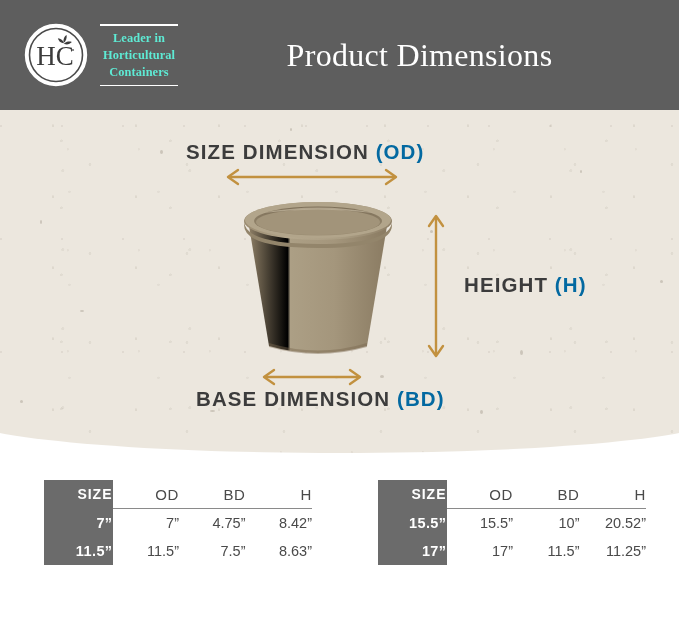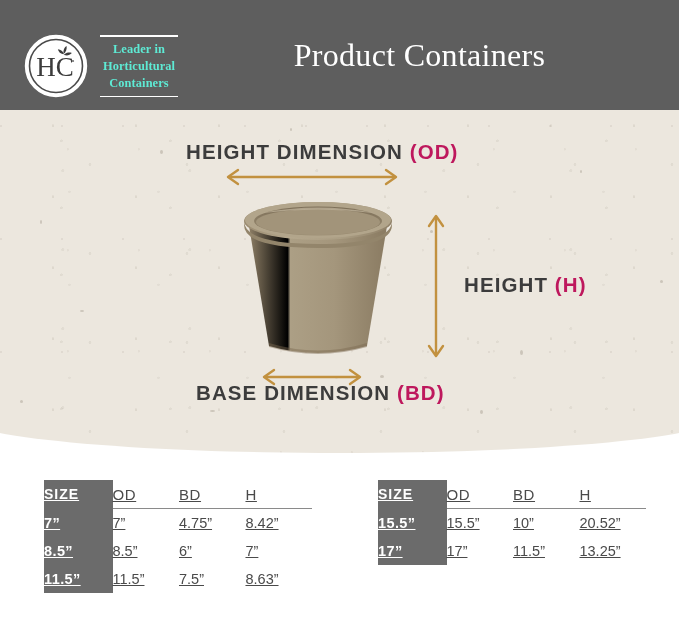--- a/index.html
+++ b/index.html
@@ -18,21 +18,21 @@
 
   
   #header-bar {
     position: absolute;
     left: 0; top: 0;
     width: 679px; height: 110px;
     background: #5e5e5e;
   }
   #brand-block {
     position: absolute;
-    left: 22px; top: 32px;
+    left: 22px; top: 21px;
     display: flex;
     align-items: center;
     gap: 10px;
   }
   #brand-logo {
     width: 68px; height: 68px;
     position: relative;
   }
   #brand-logo svg { display: block; }
   #brand-tagline {
@@ -116,50 +116,49 @@
   
   .dim-label {
     position: absolute;
     font-family: "Liberation Sans", sans-serif;
     font-weight: bold;
     font-size: 20.5px;
     letter-spacing: 1.1px;
     color: #3c3c3c;
     white-space: nowrap;
   }
-  .dim-label .code { color: #be185d; }
+  .dim-label .code { color: #0369a1; }
 
   #label-od { left: 186px; top: 30px; }
-  #label-bd { left: 196px; top: 271px; }
+  #label-bd { left: 196px; top: 277px; }
   #label-h  { left: 464px; top: 163px; }
 
   
   .arrow-svg { position: absolute; }
   #arrow-od { left: 222px; top: 58px; }
   #arrow-bd { left: 258px; top: 258px; }
   #arrow-h  { left: 427px; top: 100px; }
 
   
   .dim-table {
     position: absolute;
     border-collapse: collapse;
     font-family: "Liberation Sans", sans-serif;
   }
   #table-left  { left: 44px;  top: 480px; width: 268px; }
   #table-right { left: 378px; top: 480px; width: 268px; }
 
   .dim-table th, .dim-table td {
     padding: 0;
     height: 28px;
-    text-align: left;
+    text-align: right;
     vertical-align: middle;
     font-size: 14.5px;
     color: #4a4a4a;
     font-weight: normal;
-    text-decoration: underline;
   }
   .dim-table th { font-size: 15px; letter-spacing: 0.6px; }
 
   
   .dim-table .size-cell {
     background: #6b6b6b;
     color: #ffffff;
     font-weight: bold;
     width: 68px;
     letter-spacing: 0.4px;
@@ -197,21 +196,21 @@
     <div id="brand-tagline">
       <div class="tagline-rule"></div>
       <div id="brand-tagline-text">Leader in
 Horticultural
 Containers</div>
       <div class="tagline-rule"></div>
     </div>
 
   </div>
 
-  <div id="page-title">Product Containers</div>
+  <div id="page-title">Product Dimensions</div>
 </div>
 
 <div id="diagram-panel">
 
   <div id="panel-bg">
     <span class="speck" style="left:200px;top:40px;width:3px;height:4px;"></span>
     <span class="speck" style="left:330px;top:18px;width:2px;height:3px;"></span>
     <span class="speck" style="left:470px;top:120px;width:3px;height:3px;"></span>
     <span class="speck" style="left:120px;top:200px;width:4px;height:2px;"></span>
     <span class="speck" style="left:560px;top:240px;width:3px;height:5px;"></span>
@@ -275,21 +274,21 @@
     <polyline points="92,2 102,9 92,16" fill="none" stroke="#c2913f" stroke-width="2.4" stroke-linecap="round" stroke-linejoin="round"></polyline>
   </svg>
 
   <svg id="arrow-h" class="arrow-svg" width="18" height="152" viewBox="0 0 18 152">
     <line x1="9" y1="8" x2="9" y2="144" stroke="#c2913f" stroke-width="2.4"></line>
     <polyline points="2,16 9,6 16,16" fill="none" stroke="#c2913f" stroke-width="2.4" stroke-linecap="round" stroke-linejoin="round"></polyline>
     <polyline points="2,136 9,146 16,136" fill="none" stroke="#c2913f" stroke-width="2.4" stroke-linecap="round" stroke-linejoin="round"></polyline>
   </svg>
 
   <div id="label-od" class="dim-label">
-    <span>HEIGHT DIMENSION </span><span class="code">(OD)</span>
+    <span>SIZE DIMENSION </span><span class="code">(OD)</span>
   </div>
 
   <div id="label-bd" class="dim-label">
     <span>BASE DIMENSION </span><span class="code">(BD)</span>
   </div>
 
   <div id="label-h" class="dim-label">
     <span>HEIGHT </span><span class="code">(H)</span>
   </div>
 
@@ -305,26 +304,20 @@
     </tr>
   </thead>
   <tbody>
     <tr>
       <td class="size-cell">7”</td>
       <td>7”</td>
       <td>4.75”</td>
       <td>8.42”</td>
     </tr>
     <tr>
-      <td class="size-cell">8.5”</td>
-      <td>8.5”</td>
-      <td>6”</td>
-      <td>7”</td>
-    </tr>
-    <tr>
       <td class="size-cell">11.5”</td>
       <td>11.5”</td>
       <td>7.5”</td>
       <td>8.63”</td>
     </tr>
   </tbody>
 </table>
 
 <table id="table-right" class="dim-table">
   <thead>
@@ -339,16 +332,16 @@
     <tr>
       <td class="size-cell">15.5”</td>
       <td>15.5”</td>
       <td>10”</td>
       <td>20.52”</td>
     </tr>
     <tr>
       <td class="size-cell">17”</td>
       <td>17”</td>
       <td>11.5”</td>
-      <td>13.25”</td>
+      <td>11.25”</td>
     </tr>
   </tbody>
 </table>
 
 </body></html>

